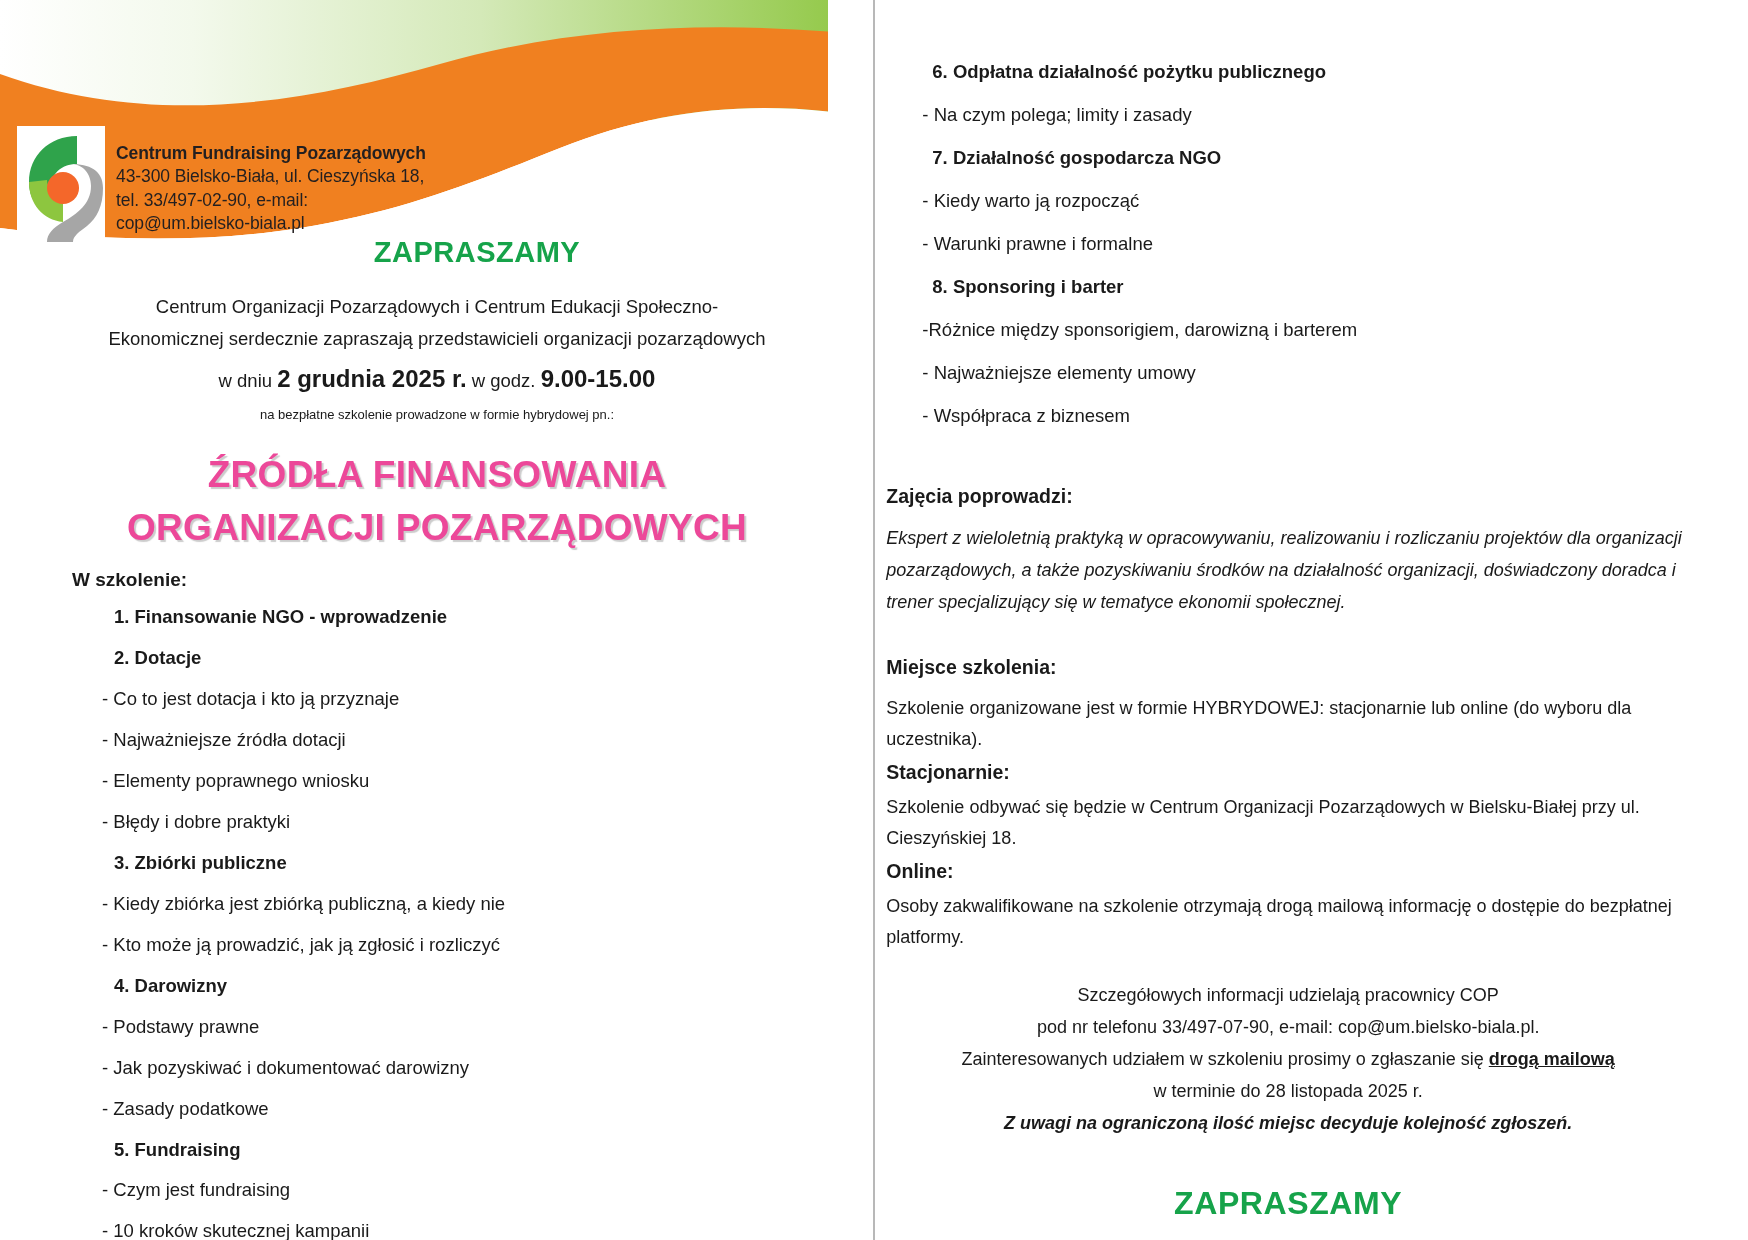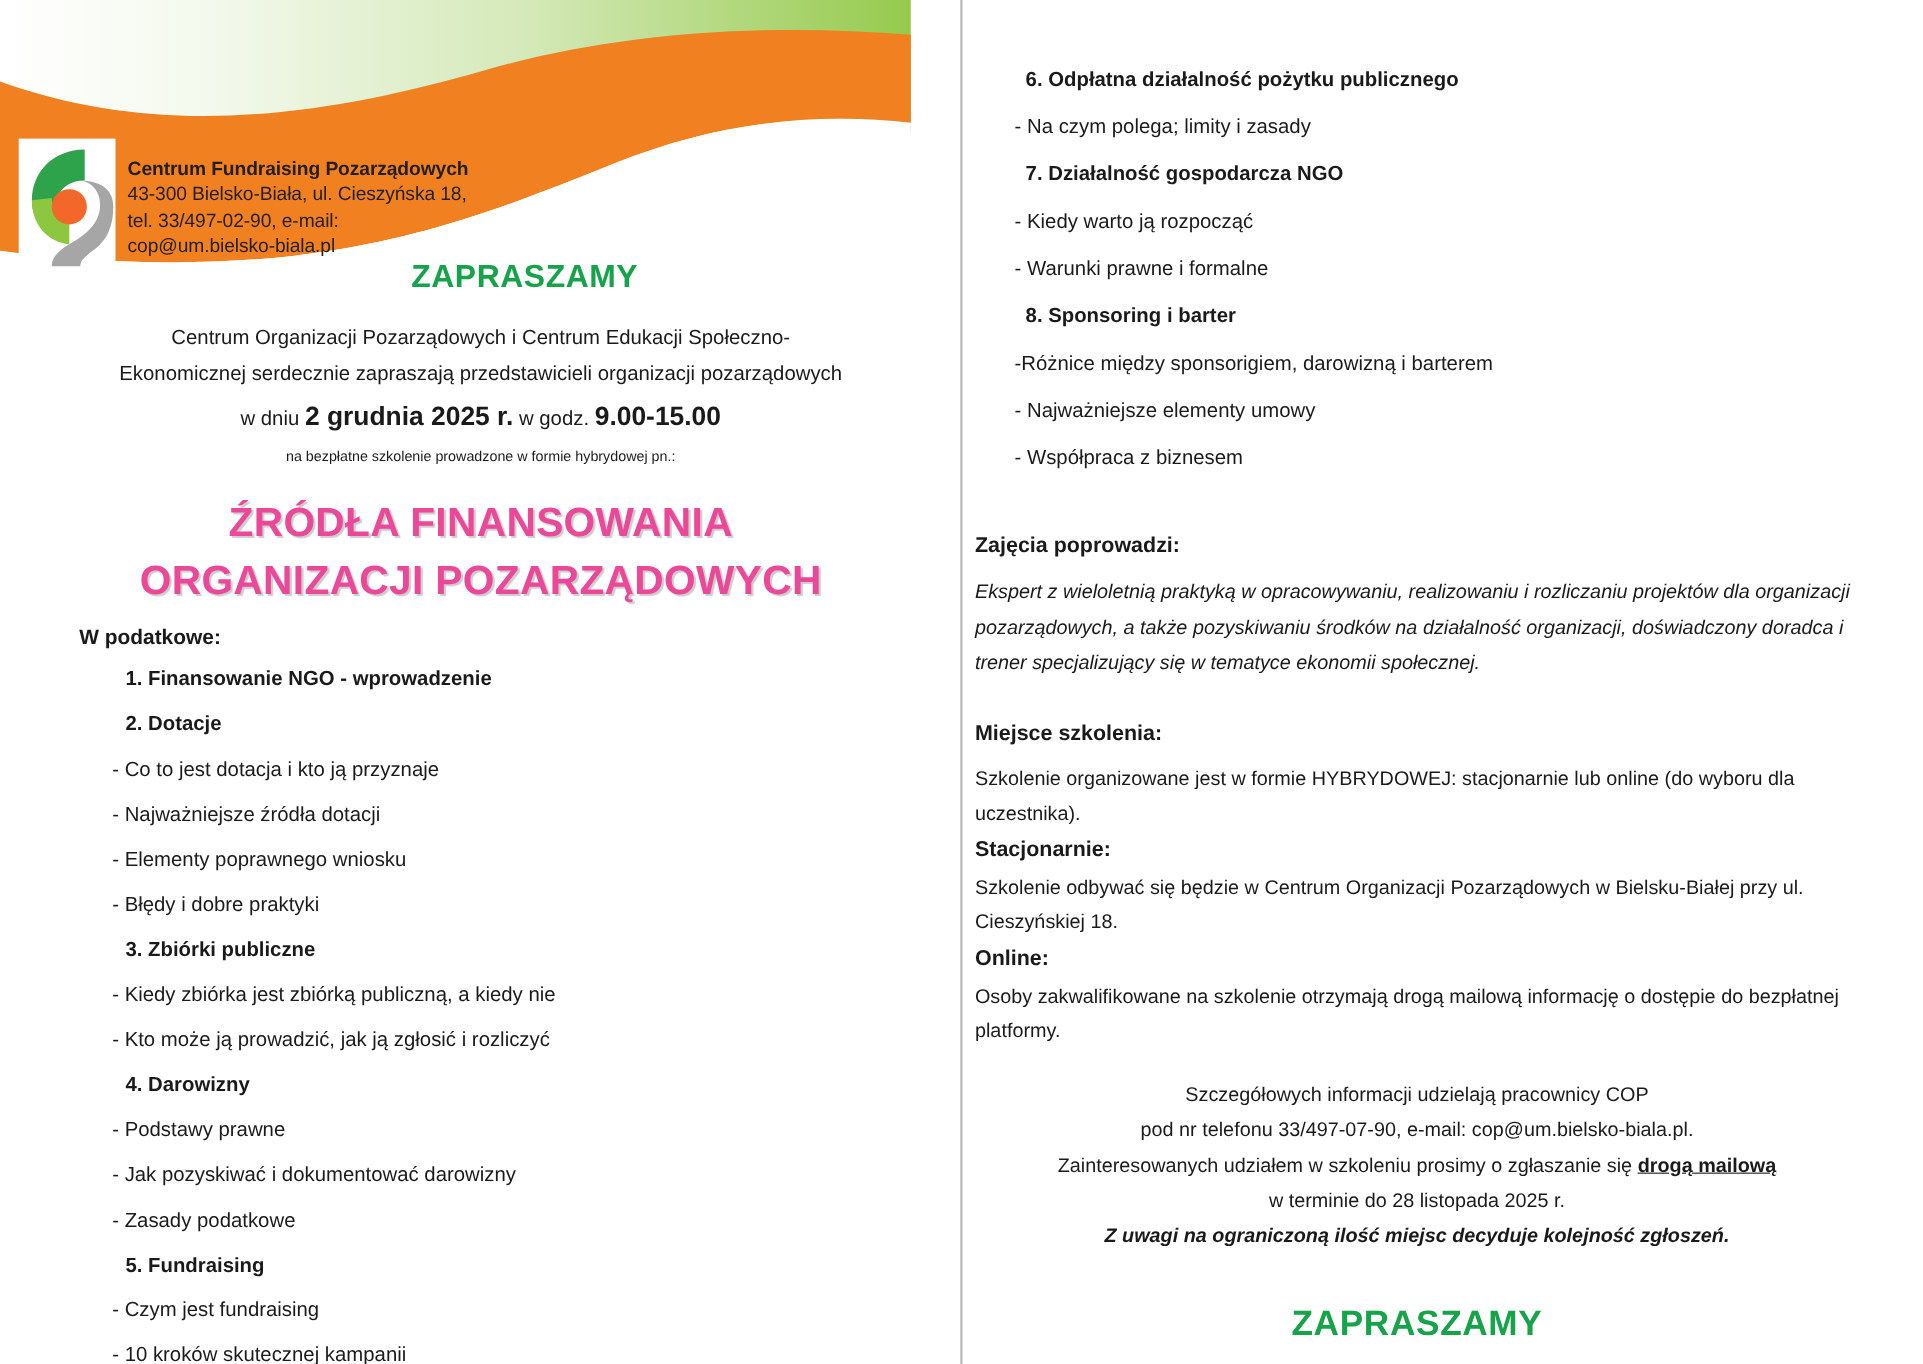--- a/index.html
+++ b/index.html
@@ -257,21 +257,21 @@
         <span class="big">9.00-15.00</span>
       </div>
 
       <div class="subtitle-line">na bezpłatne szkolenie prowadzone w formie hybrydowej pn.:</div>
 
       <div class="main-title">
         <div>ŹRÓDŁA FINANSOWANIA</div>
         <div>ORGANIZACJI POZARZĄDOWYCH</div>
       </div>
 
-      <div class="prog-head">W podatkowe:</div>
+      <div class="prog-head">W szkolenie:</div>
       <ul class="prog-list" id="left-program">
           <li class="num">1. Finansowanie NGO - wprowadzenie</li>
           <li class="num">2. Dotacje</li>
           <li class="sub">- Co to jest dotacja i kto ją przyznaje</li>
           <li class="sub">- Najważniejsze źródła dotacji</li>
           <li class="sub">- Elementy poprawnego wniosku</li>
           <li class="sub">- Błędy i dobre praktyki</li>
           <li class="num">3. Zbiórki publiczne</li>
           <li class="sub">- Kiedy zbiórka jest zbiórką publiczną, a kiedy nie</li>
           <li class="sub">- Kto może ją prowadzić, jak ją zgłosić i rozliczyć</li>

